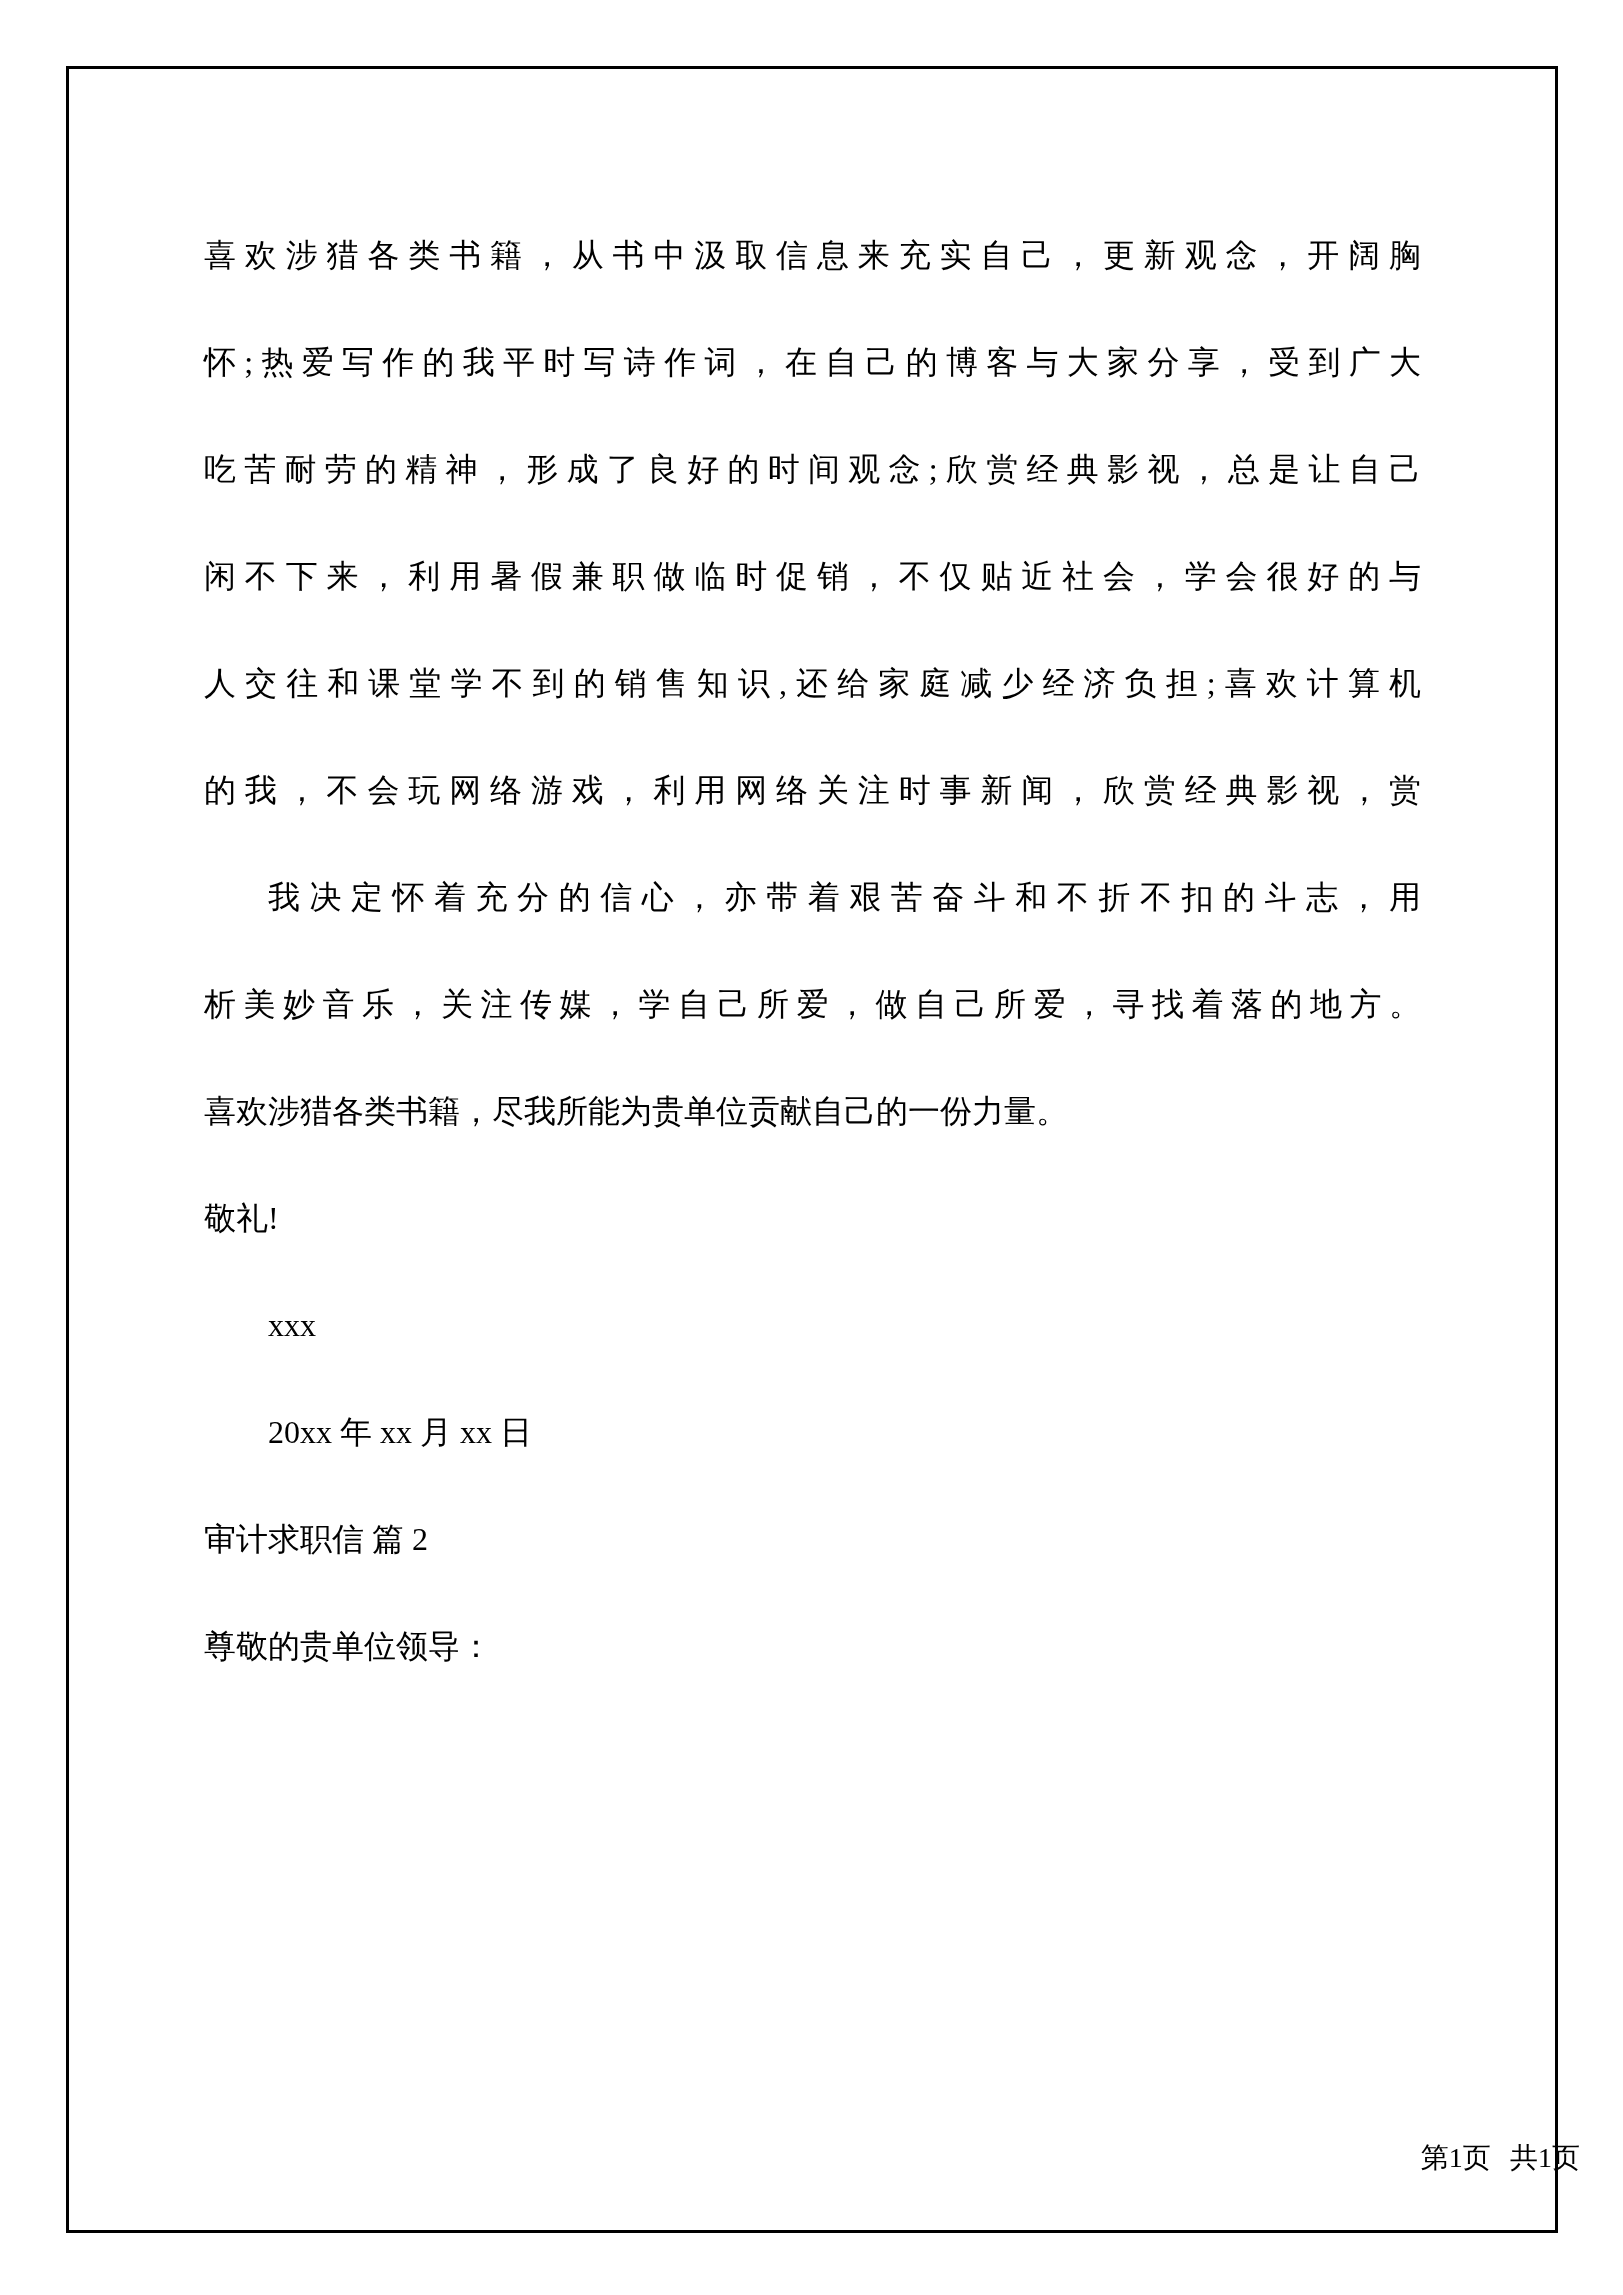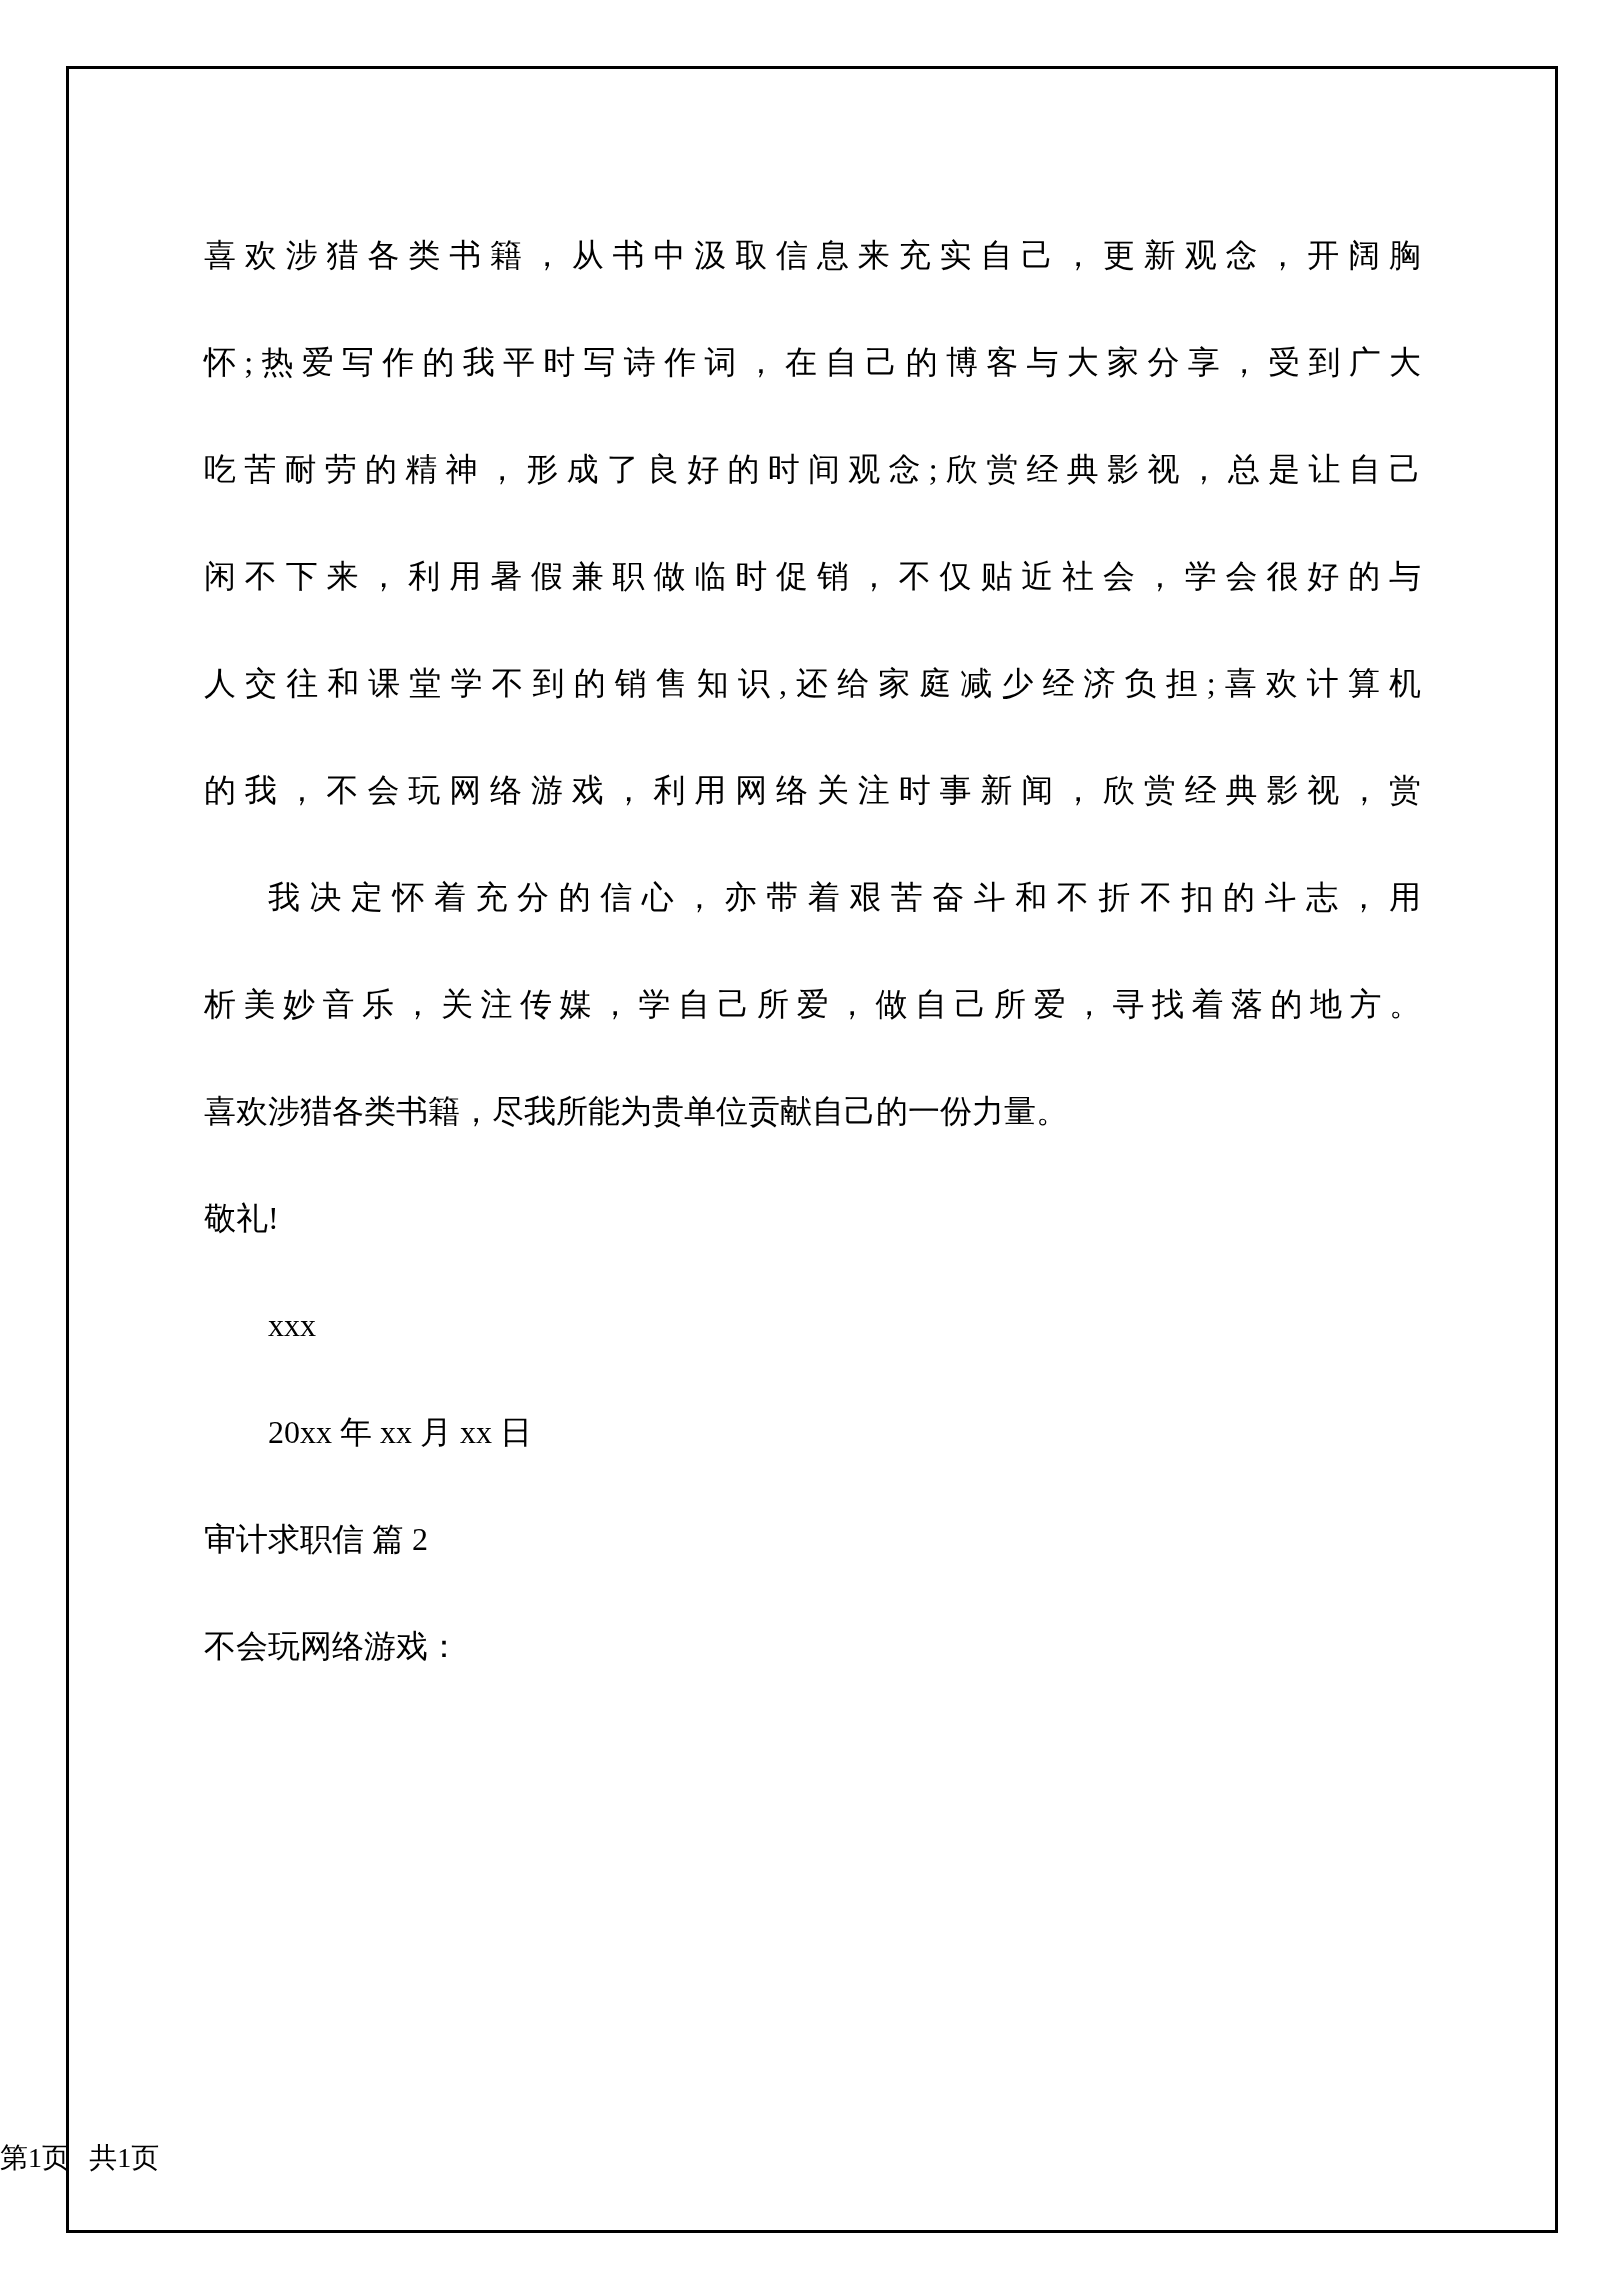--- a/index.html
+++ b/index.html
@@ -44,21 +44,21 @@
     text-align-last: justify;
   }
   .line.indent {
     text-indent: 2em;
   }
   .footer {
     position: absolute;
     left: 0;
     top: 2138px;
     width: 1580px;
-    text-align: left;
+    text-align: right;
     font-size: 28px;
     line-height: 39px;
     word-spacing: 12.3px;
   }
 </style>
 </head>
 <body>
 
 <div class="page">
 
@@ -71,19 +71,19 @@
     <div class="line full">闲不下来，利用暑假兼职做临时促销，不仅贴近社会，学会很好的与</div>
     <div class="line full">人交往和课堂学不到的销售知识,还给家庭减少经济负担;喜欢计算机</div>
     <div class="line full">的我，不会玩网络游戏，利用网络关注时事新闻，欣赏经典影视，赏</div>
     <div class="line full indent">我决定怀着充分的信心，亦带着艰苦奋斗和不折不扣的斗志，用</div>
     <div class="line full">析美妙音乐，关注传媒，学自己所爱，做自己所爱，寻找着落的地方。</div>
     <div class="line">喜欢涉猎各类书籍，尽我所能为贵单位贡献自己的一份力量。</div>
     <div class="line">敬礼!</div>
     <div class="line indent">xxx</div>
     <div class="line indent">20xx 年 xx 月 xx 日</div>
     <div class="line">审计求职信 篇 2</div>
-    <div class="line">不会玩网络游戏：</div>
+    <div class="line">尊敬的贵单位领导：</div>
   </div>
 
   <div class="footer">第1页 共1页</div>
 
 </div>
 
 
 </body></html>

